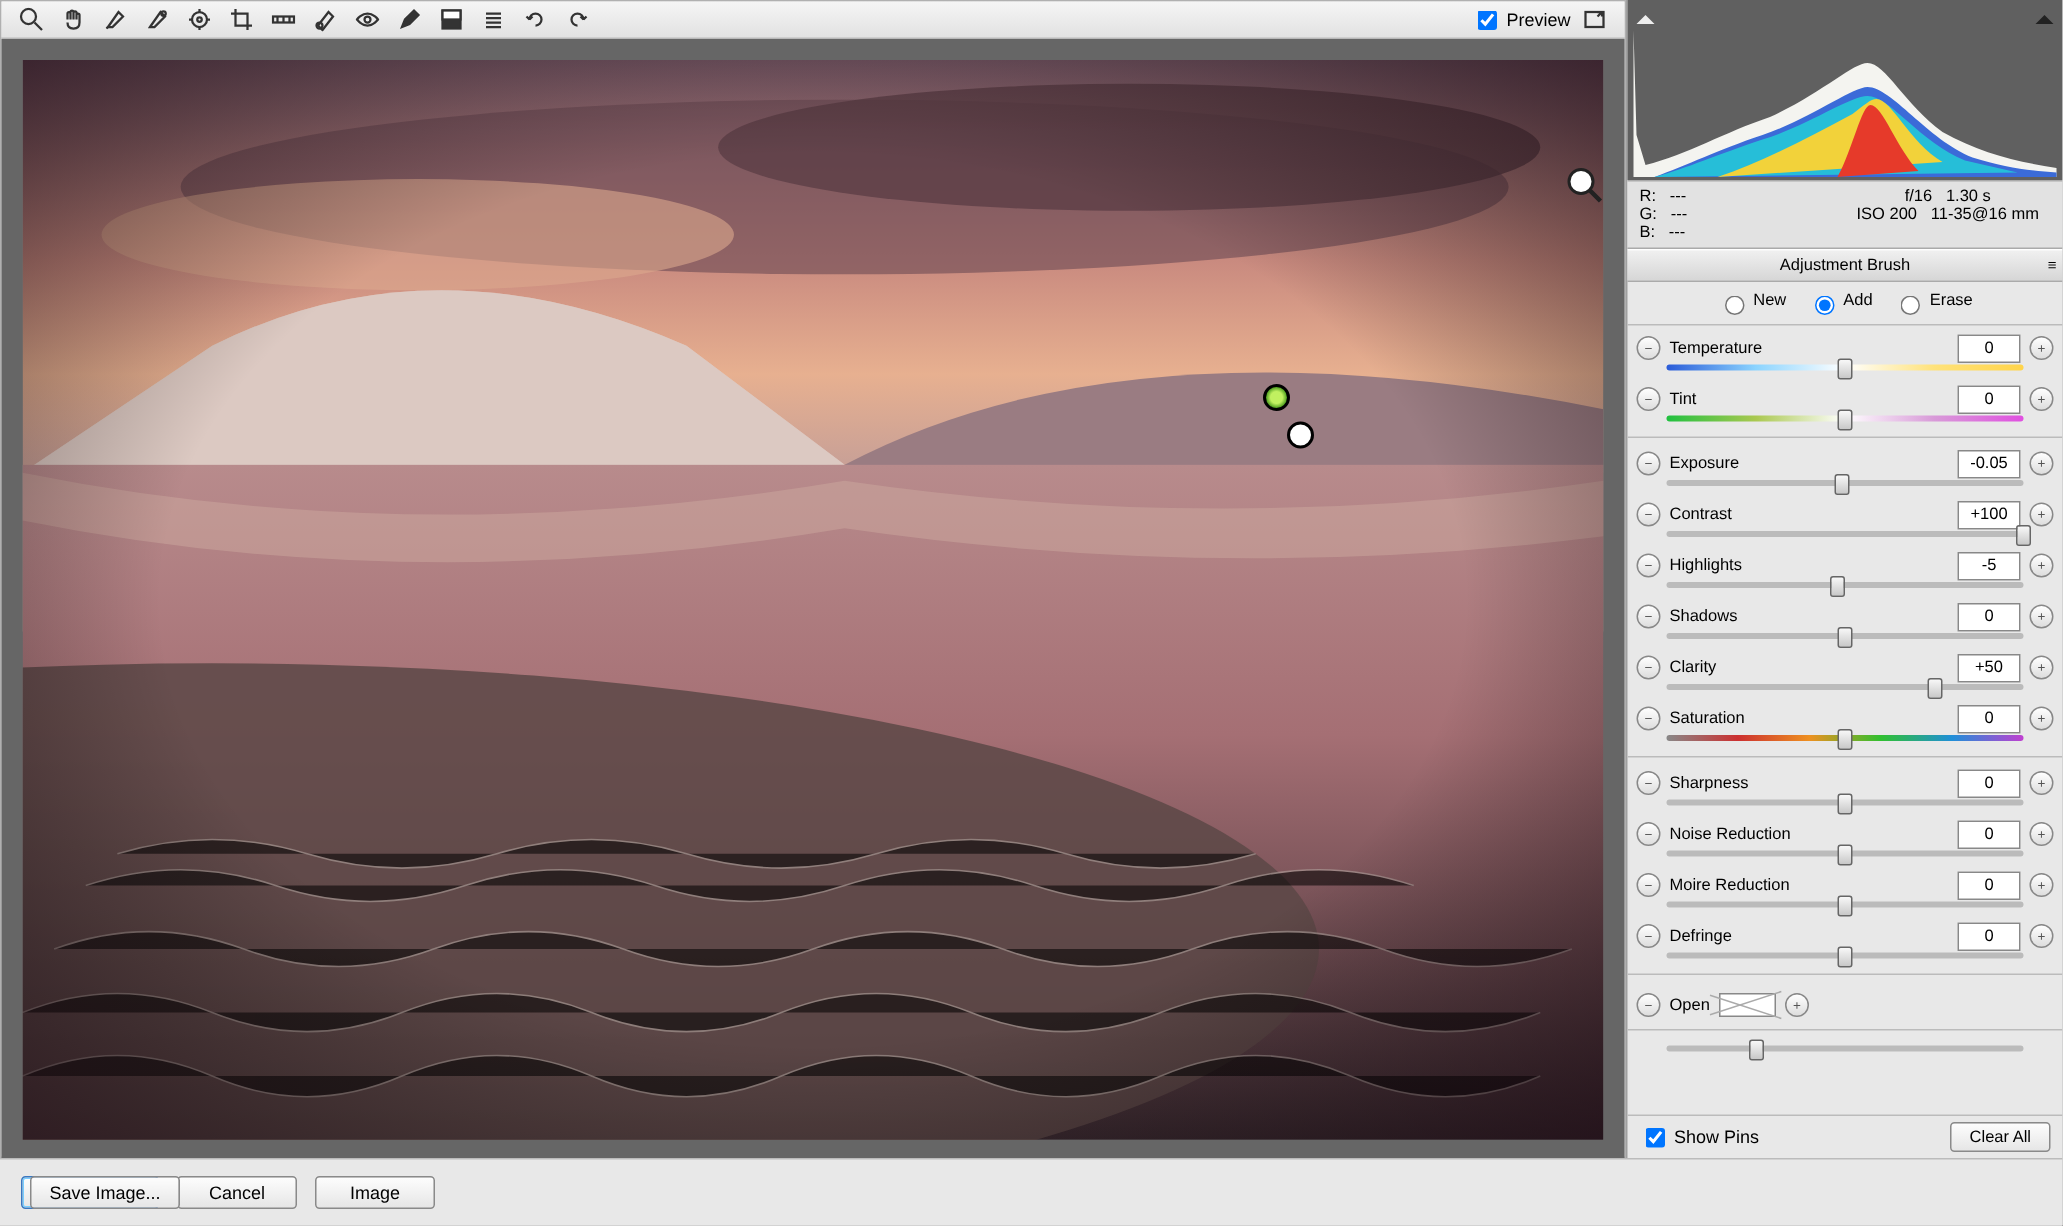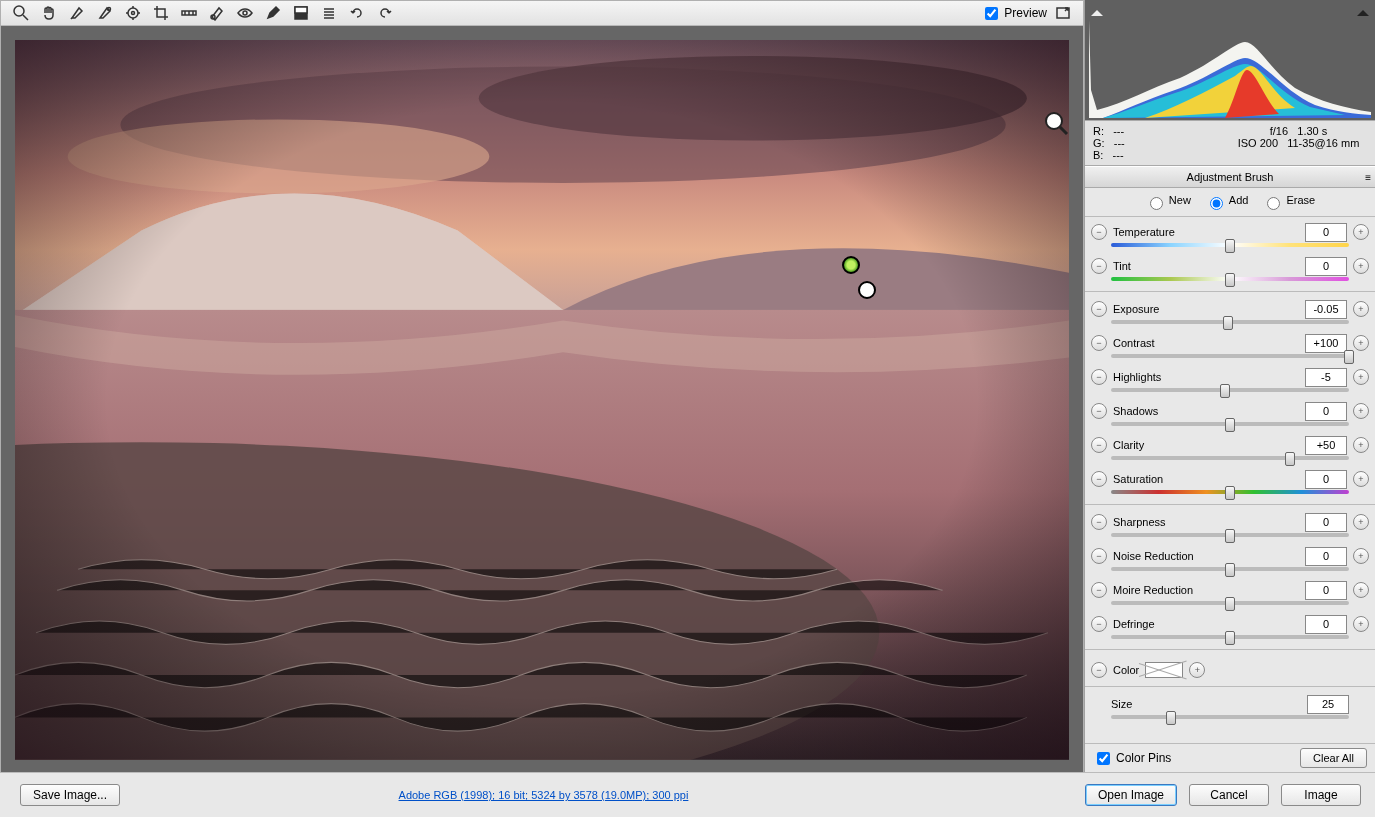--- a/index.html
+++ b/index.html
@@ -386,47 +386,40 @@
     <input class="val" value="0" style="">
     <div class="pm">+</div>
   </div>
   <div class="track">
     <div class="bar"></div>
             <div class="thumb" style="left:50%"></div>
   </div>
           <div class="sep"></div>
 <div class="colorrow">
   <div class="pm">−</div>
-  <div class="lbl">Color</div>
+  <div class="lbl">Open</div>
   <div class="swatch"></div>
   <div class="pm">+</div>
 </div>
 <div class="sep"></div>
-<div class="srow">
-  <div style="width:14px"></div>
-  <div class="lbl">Size</div>
-  <input class="val" value="25" style="">
-  <div style="width:14px"></div>
-</div>
 <div class="track">
             <div class="bar"></div>
             <div class="thumb" style="left:25%"></div>
           </div>
         </div>
     <div class="pinrow">
       <label class="chk">
             <input type="checkbox" checked="" style="">
-            <span>Color Pins</span>
+            <span>Show Pins</span>
           </label>
       <div class="sp"></div>
       <button class="abtn" style="min-width:60px;height:20px;font-size:11px">Clear All</button>
     </div>
   </div>
 </div>
 
 <div class="footer" style="position:relative">
   <button class="abtn save">Save Image...</button>
-  <span class="lnk">Adobe RGB (1998); 16 bit; 5324 by 3578 (19.0MP); 300 ppi</span>
   <button class="abtn primary">Open Image</button>
   <button class="abtn">Cancel</button>
   <button class="abtn">Image</button>
 </div>
 </div>
 
 </body></html>

